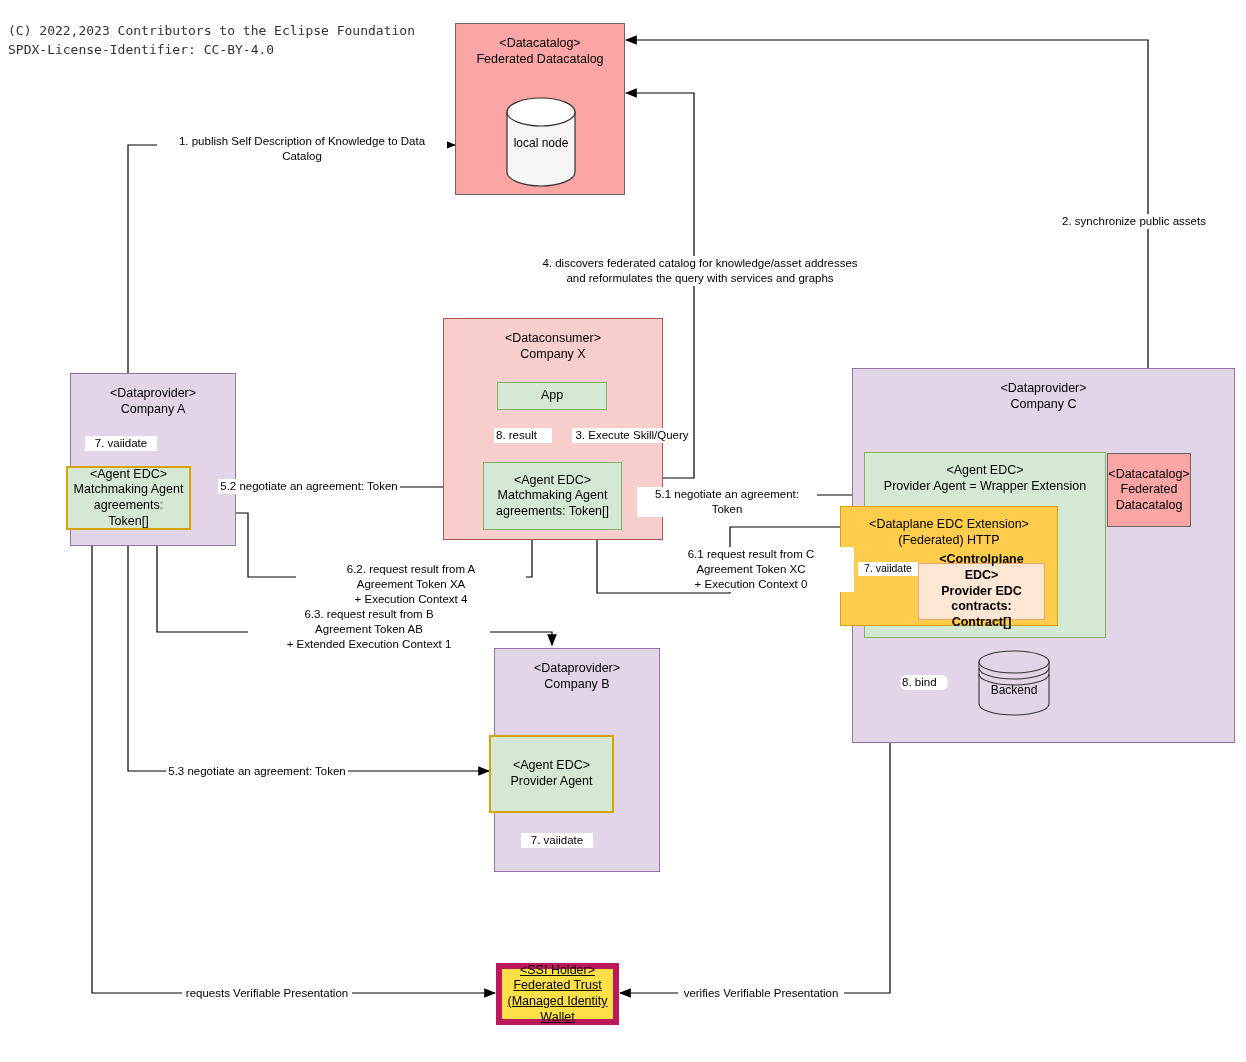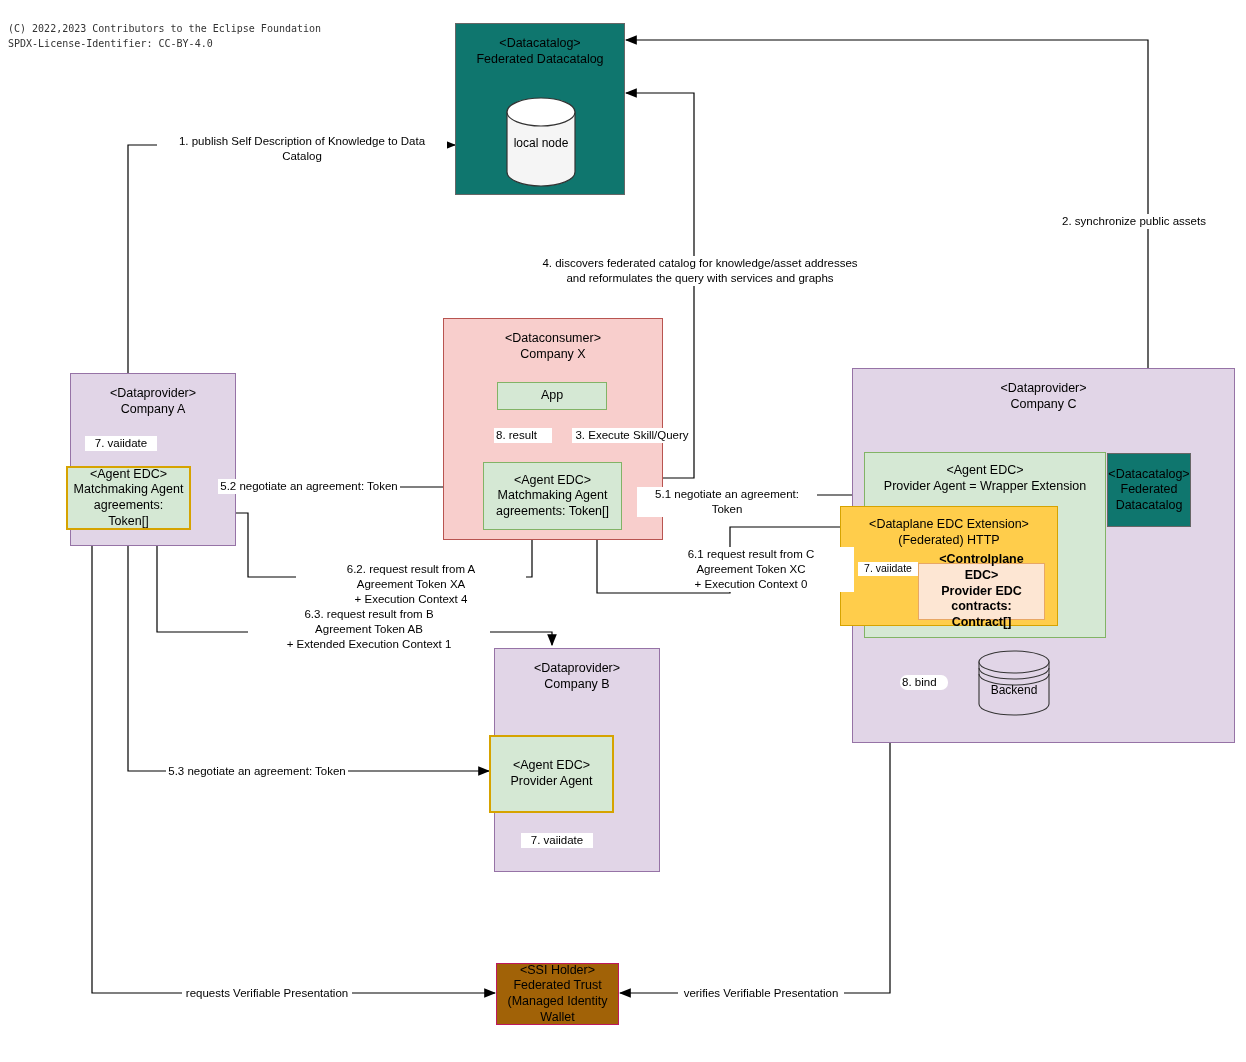--- a/index.html
+++ b/index.html
@@ -31,28 +31,28 @@
     display: flex;
     flex-direction: column;
     align-items: center;
     text-align: center;
     line-height: 1.25;
   }
   .node-title {
     white-space: pre-line;
   }
   
-  .c-gray   { background:#0f766e; border:1px solid #666666; }
+  .c-gray   { background:#fca5a5; border:1px solid #666666; }
   .c-pink   { background:#f8cecc; border:1px solid #b85450; }
   .c-purple { background:#e1d5e7; border:1px solid #9673a6;margin-left:25px; }
   .c-green  { background:#d5e8d4; border:1px solid #82b366; }
   .c-greengold { background:#d5e8d4; border:2px solid #d6a300; }
   .c-gold   { background:#ffcd4b; border:1px solid #d6a300; }
   .c-peach  { background:#fde6d3; border:1px solid #e8a765;font-weight:bold; }
-  .c-pinkbox{ background:#a16207; border:1px solid #be185d; }
+  .c-pinkbox{ background:#fde047; border:6px solid #be185d;text-decoration:underline; }
 
   .container-label {
     padding-top: 12px;
     font-size: 12.5px;
     width: 100%;
   }
   .leaf-label {
     font-size: 12.5px;
     width: 100%;
     display: flex;
@@ -76,21 +76,21 @@
     background: #ffffff;
     color: #000000;
     white-space: pre-line;
     text-align: center;
     padding: 0 2px;
     box-sizing: border-box;
   }
   .copyright {
     position: absolute;
     font-family: "DejaVu Sans Mono", monospace;
-    font-size: 10px;
+    font-size: 13px;
     line-height: 1.45;
     color: #333333;
     white-space: pre-line;
     left: 8px;
     top: 22px;
   }
   .cyl { position: absolute; }
 </style>
 </head>
 <body>

